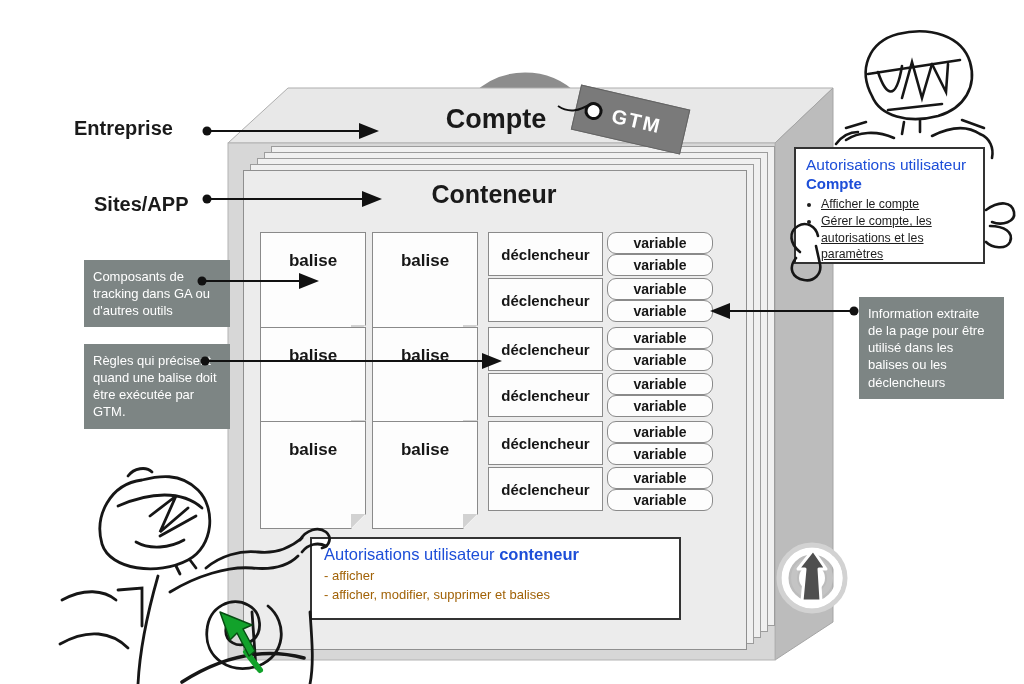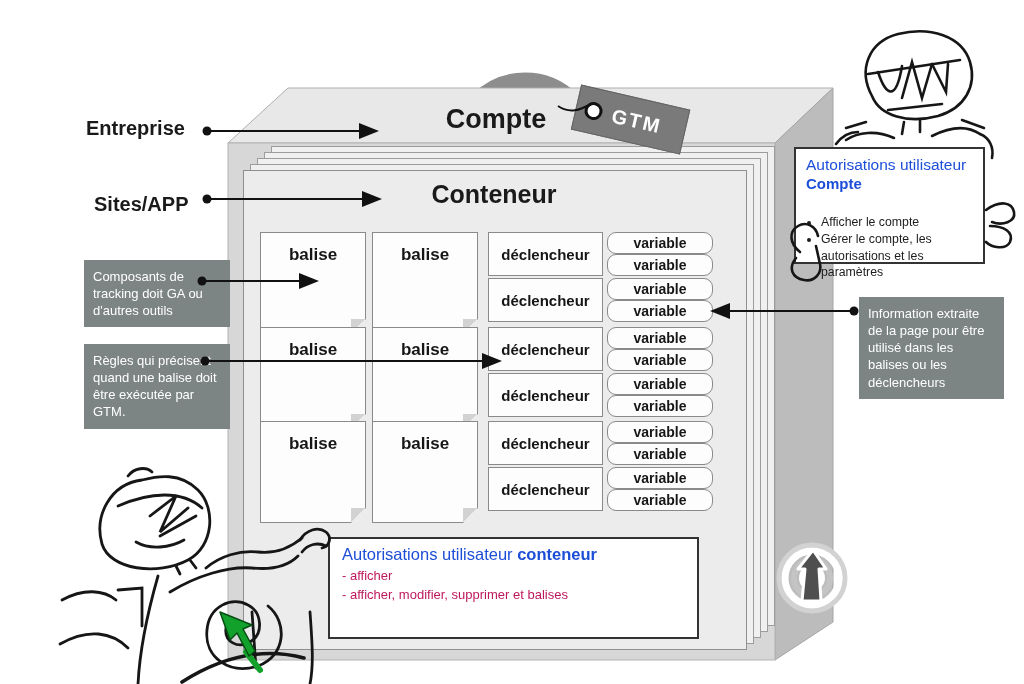--- a/index.html
+++ b/index.html
@@ -6,43 +6,43 @@
   #stage{position:relative;width:1024px;height:684px;overflow:hidden;background:#fff;
          font-family:"Liberation Sans",sans-serif;color:#1a1a1a;}
   .abs{position:absolute;}
   svg{position:absolute;left:0;top:0;}
   
   .sheet{position:absolute;background:#f0f0f0;border:1px solid #9c9c9c;z-index:5;}
   .sheet.front{background:#ececec;border-color:#8f8f8f;}
   
   .cell{position:absolute;background:#fdfdfd;border:1px solid #8a8a8a;display:flex;
         align-items:center;justify-content:center;font-weight:bold;color:#161616;z-index:10;}
-  .balise{font-size:17px;align-items:flex-start;padding-top:12px;}
+  .balise{font-size:17px;align-items:flex-start;padding-top:18px;}
   .decl{font-size:15px;}
   .vari{font-size:14px;border-radius:9px;}
   .dogear::before{content:"";position:absolute;right:-1px;bottom:-1px;width:15px;height:15px;
         background:#ececec;clip-path:polygon(100% 0,100% 100%,0 100%);}
   .dogear::after{content:"";position:absolute;right:-1px;bottom:-1px;width:15px;height:15px;
         background:#d2d2d2;clip-path:polygon(0 0,96% 0,0 96%);}
   
   .h-compte{left:416px;top:104px;width:160px;text-align:center;font-size:27px;font-weight:bold;z-index:12;}
   .h-conteneur{left:243px;top:180px;width:502px;text-align:center;font-size:25px;font-weight:bold;z-index:12;}
   .side-label{font-size:20px;font-weight:bold;z-index:12;}
   
   .gray-box{background:#7d8584;color:#fff;font-size:13px;line-height:1.32;
         padding:8px 9px;z-index:30;}
   
   .perm-box{background:#fff;border:2px solid #333;z-index:30;}
   .perm-green{color:#1d4ed8;}
   .perm-box .title{font-size:15.5px;line-height:1.22;}
   .perm-box .subtitle{font-size:15px;font-weight:bold;line-height:1.2;}
-  .perm-box ul{margin:21px 0 0 15px;padding:0;font-size:12.3px;line-height:1.33;color:#1d1d1d;}
+  .perm-box ul{margin:3px 0 0 15px;padding:0;font-size:12.3px;line-height:1.33;color:#1d1d1d;text-decoration:underline;}
   .perm-box ul li{margin:0 0 1px 0;}
   .cont-box .title{font-size:16.5px;line-height:1.25;}
-  .cont-box .lines{font-size:13px;line-height:1.5;color:#be185d;margin-top:1px;}
+  .cont-box .lines{font-size:13px;line-height:1.5;color:#a16207;margin-top:1px;}
   
   .gtm-tag{left:576px;top:84px;width:112px;height:46px;background:#7a7a7a;border:1px solid #636363;
         transform:rotate(13deg);transform-origin:left center;display:flex;align-items:center;
         padding-left:36px;box-sizing:border-box;color:#fff;font-size:20px;font-weight:bold;
         letter-spacing:2px;z-index:20;}
   .gtm-tag::before{content:"";position:absolute;left:8px;top:50%;margin-top:-9px;width:12px;height:12px;
         background:#fff;border:3px solid #111;border-radius:50%;}
 </style>
 </head>
 <body>
@@ -78,21 +78,21 @@
   <div class="sheet" style="left:250px;top:164px;width:502px;height:478px"></div>
   <div class="sheet front" style="left:243px;top:170px;width:502px;height:478px"></div>
 
   <div class="abs h-compte">Compte</div>
   <div class="abs h-conteneur">Conteneur</div>
 
   <div class="abs gtm-tag">
     <span>GTM</span>
   </div>
 
-  <div class="abs side-label" style="left:86px;top:117px">Entreprise</div>
+  <div class="abs side-label" style="left:74px;top:117px">Entreprise</div>
   <div class="abs side-label" style="left:94px;top:193px">Sites/APP</div>
 
   <div class="cell balise dogear" style="left:260px;top:232px;width:104px;height:88px">
       <span>balise</span>
     </div>
   <div class="cell balise dogear" style="left:372px;top:232px;width:104px;height:88px">
       <span>balise</span>
     </div>
   <div class="cell decl" style="left:488px;top:232px;width:113px;height:42px">
       <span>déclencheur</span>
@@ -156,34 +156,34 @@
   <div class="cell vari" style="left:607px;top:443px;width:104px;height:20px">
       <span>variable</span>
     </div>
   <div class="cell vari" style="left:607px;top:467px;width:104px;height:20px">
       <span>variable</span>
     </div>
   <div class="cell vari" style="left:607px;top:489px;width:104px;height:20px">
       <span>variable</span>
     </div>
 
-  <div class="abs gray-box" style="left:84px;top:260px;width:128px">Composants de tracking doit GA ou d'autres outils</div>
+  <div class="abs gray-box" style="left:84px;top:260px;width:128px">Composants de tracking dans GA ou d'autres outils</div>
   <div class="abs gray-box" style="left:84px;top:344px;width:128px">Règles qui précisent quand une balise doit être exécutée par GTM.</div>
   <div class="abs gray-box" style="left:859px;top:297px;width:127px">Information extraite de la page pour être utilisé dans les balises ou les déclencheurs</div>
 
   <div class="abs perm-box" style="left:794px;top:147px;width:191px;height:117px;padding:7px 8px 4px 10px;box-sizing:border-box">
     <div class="title perm-green">Autorisations utilisateur</div>
     <div class="subtitle perm-green">Compte</div>
     <ul>
       <li>Afficher le compte</li>
       <li>Gérer le compte, les autorisations et les paramètres</li>
     </ul>
   </div>
 
-  <div class="abs perm-box cont-box" style="left:328px;top:537px;width:371px;height:102px;padding:5px 12px;box-sizing:border-box">
+  <div class="abs perm-box cont-box" style="left:310px;top:537px;width:371px;height:83px;padding:5px 12px;box-sizing:border-box">
     <div class="title">
       <span class="perm-green">Autorisations utilisateur</span>
       <span class="perm-green" style="font-weight:bold">conteneur</span>
     </div>
     <div class="lines">
       <div>- afficher</div>
       <div>- afficher, modifier, supprimer et balises</div>
     </div>
   </div>
 

